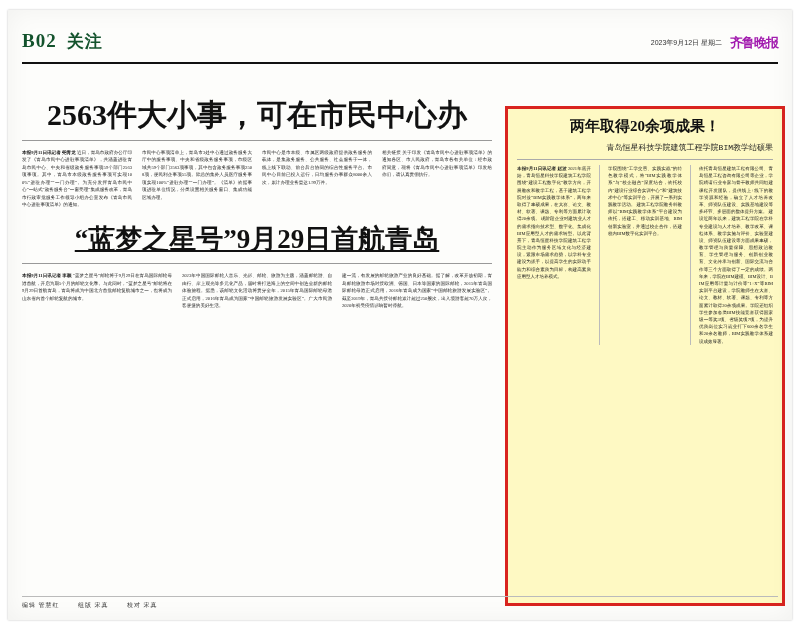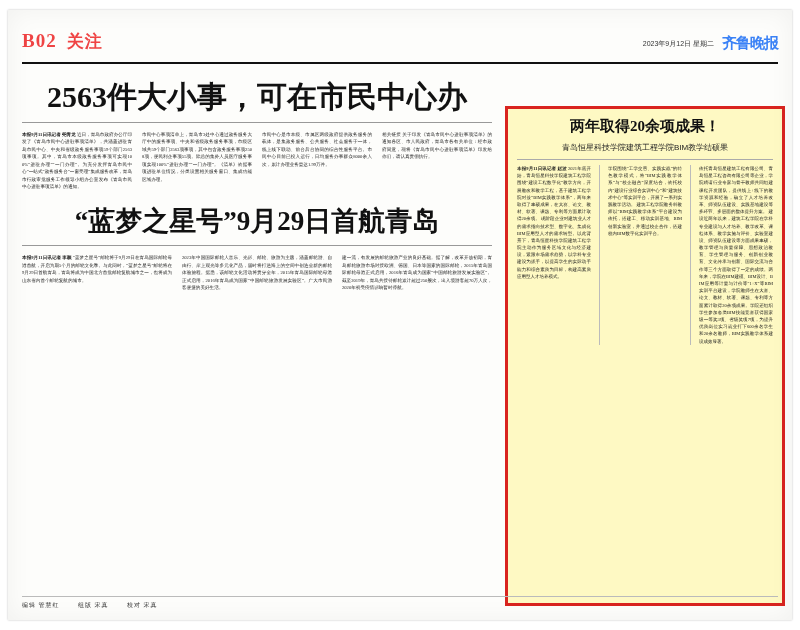--- a/index.html
+++ b/index.html
@@ -38,21 +38,21 @@
     height: 34px;
     border-bottom: 2px solid #111;
   }
   .mast-left {
     position: absolute;
     left: 0;
     top: 2px;
     font-family: "Liberation Serif", serif;
     font-weight: bold;
     font-size: 19px;
-    color: #ef4444;
+    color: #14532d;
     letter-spacing: 1px;
   }
   .mast-section {
     margin-left: 10px;
     font-size: 17px;
   }
   .mast-right {
     position: absolute;
     right: 0;
     top: 6px;
@@ -60,41 +60,41 @@
     align-items: center;
     gap: 8px;
   }
   .mast-date {
     font-size: 7px;
     color: #333;
     font-family: "Liberation Sans", sans-serif;
   }
   .mast-logo {
     font-family: "Liberation Serif", serif;
-    font-size: 15px;
-    font-weight: bold;
-    color: #3b82f6;
+    font-size: 13px;
+    font-weight: bold;
+    color: #a21caf;
     letter-spacing: -1px;
   }
   
   .left-zone {
     position: absolute;
     left: 14px;
     top: 60px;
     width: 470px;
   }
   .headline1 {
     font-family: "Liberation Serif", serif;
     font-weight: bold;
     font-size: 30px;
     color: #111;
     text-align: center;
     letter-spacing: 0px;
     line-height: 1.1;
-    margin-top: 10px;
+    margin-top: 28px;
   }
   .subhead1 {
     text-align: center;
     font-family: "Liberation Serif", serif;
     font-size: 12px;
     color: #222;
     margin-top: 10px;
     letter-spacing: 1px;
   }
   .rule-thin {
@@ -121,20 +121,21 @@
     font-weight: bold;
   }
   .headline2 {
     font-family: "Liberation Serif", serif;
     font-weight: bold;
     font-size: 27px;
     color: #111;
     text-align: center;
     line-height: 1.1;
     margin-top: 16px;
+    text-decoration: underline;
   }
   .subhead2 {
     text-align: center;
     font-family: "Liberation Serif", serif;
     font-size: 12px;
     color: #222;
     margin-top: 9px;
     letter-spacing: 1px;
   }
   
@@ -151,23 +152,23 @@
   }
   .boxed-head {
     font-family: "Liberation Serif", serif;
     font-weight: bold;
     font-size: 15px;
     text-align: center;
     color: #111;
     letter-spacing: 0px;
   }
   .boxed-sub {
-    font-family: Liberation Sans, sans-serif;
+    font-family: Liberation Mono, monospace;
     font-size: 8px;
-    text-align: center;
+    text-align: right;
     color: #222;
     margin-top: 6px;
   }
   .boxed-rule {
     border: 0;
     border-top: 1px solid #aaa;
     margin: 6px 0 5px 0;
   }
   .boxed-cols {
     display: flex;

